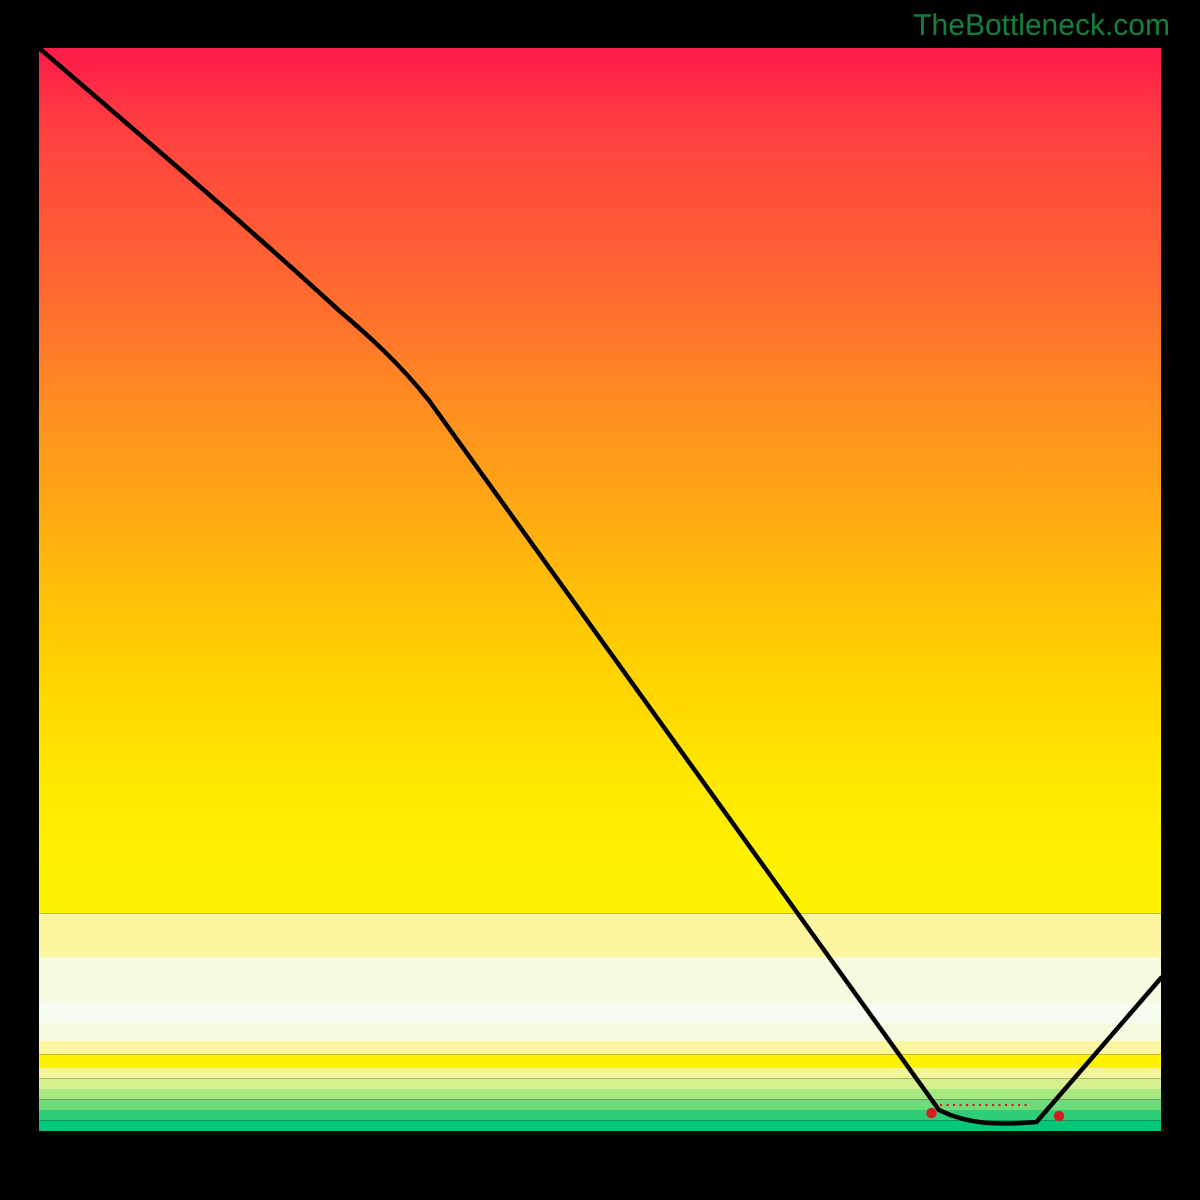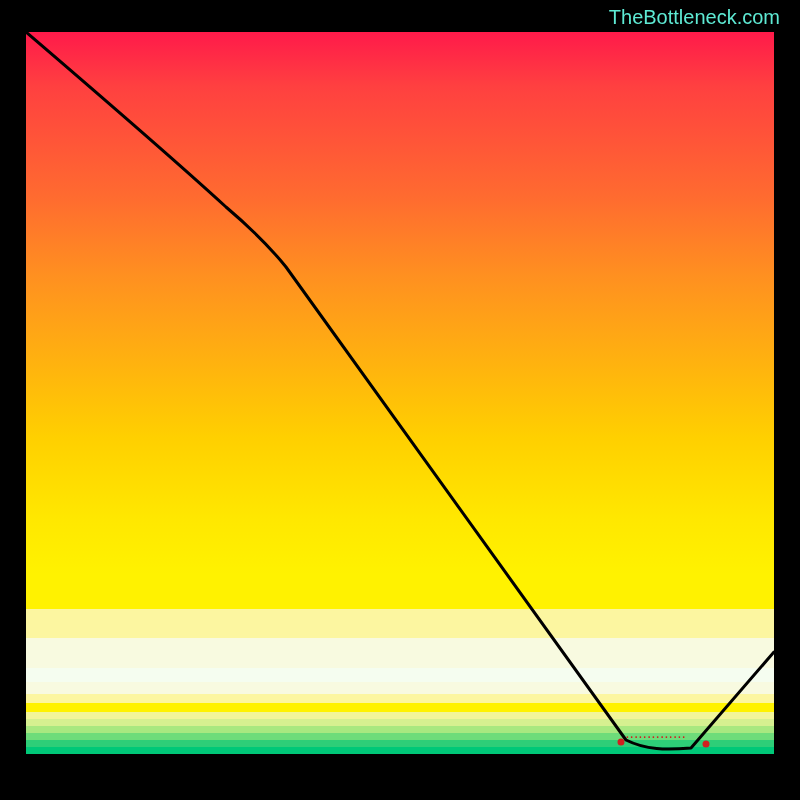--- a/index.html
+++ b/index.html
@@ -8,21 +8,21 @@
     background: #000;
     width: 800px;
     height: 800px;
     position: relative;
     font-family: Arial, Helvetica, sans-serif;
   }
   .watermark {
     position: absolute;
     top: 6px;
     right: 20px;
-    color: #5eead4;
+    color: #15803d;
     font-size: 20px;
     font-weight: 500;
     z-index: 10;
   }
   .plot-area {
     position: absolute;
     left: 26px;
     top: 32px;
     width: 748px;
     height: 722px;

